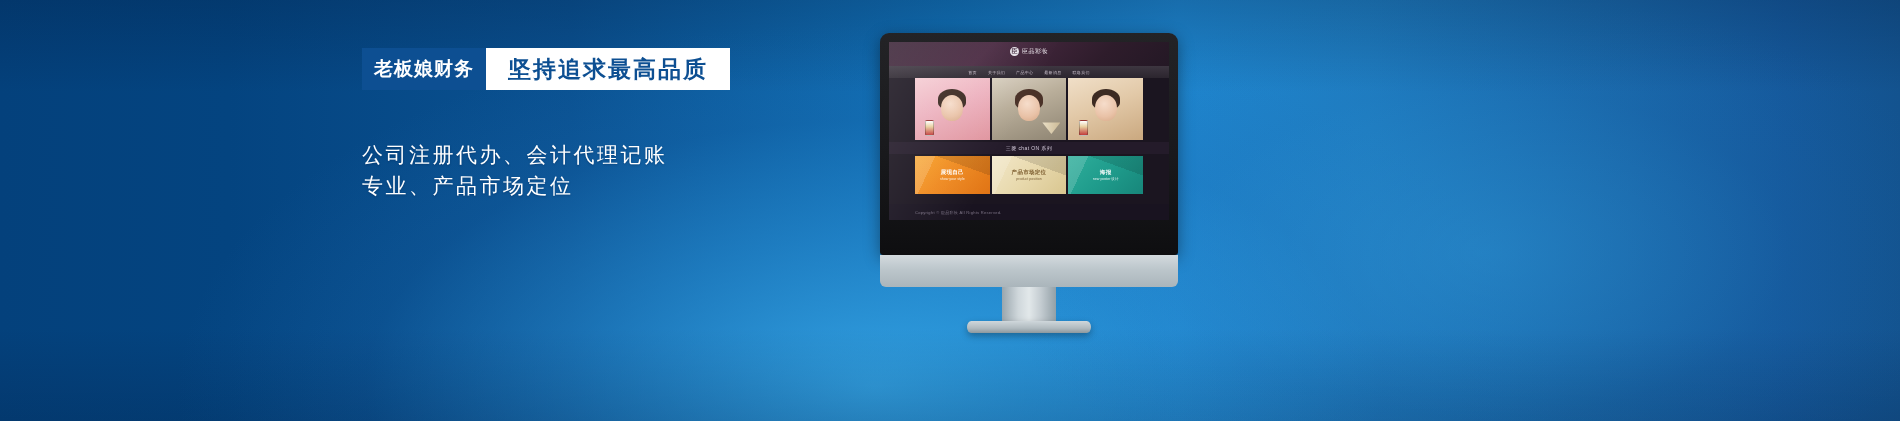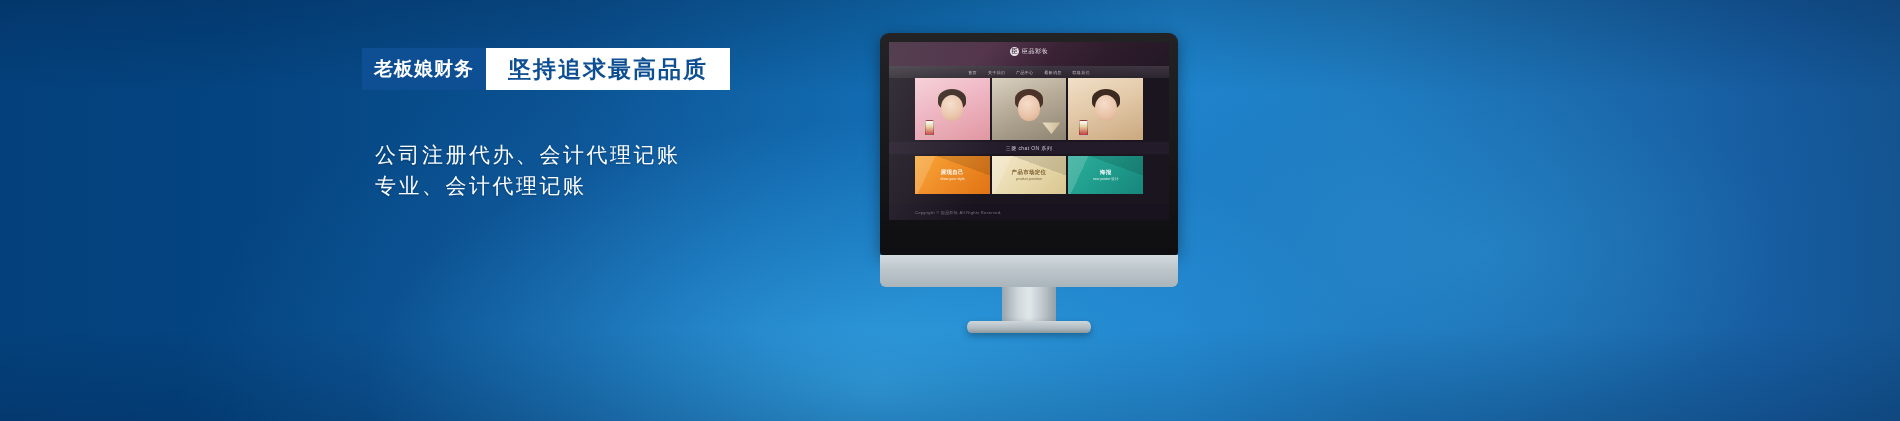--- a/index.html
+++ b/index.html
@@ -62,21 +62,21 @@
   .badge-main {
     background:#ffffff;
     color:#0d4f92;
     font-size:23px;
     font-weight:bold;
     letter-spacing:2px;
     display:flex; align-items:center;
     padding:0 22px;
   }
 
-  .lines { position:absolute; top:140px; left:13px; }
+  .lines { position:absolute; top:140px; left:0; }
   .line {
     color:#ffffff;
     font-size:21px;
     letter-spacing:2.5px;
     line-height:30px;
     margin-bottom:1px;
     text-shadow:0 1px 2px rgba(0,30,70,0.35);
     white-space:nowrap;
   }
 
@@ -238,21 +238,21 @@
 
   <div class="copy">
 
     <div class="badge">
       <div class="badge-tag">老板娘财务</div>
       <div class="badge-main">坚持追求最高品质</div>
     </div>
 
     <div class="lines">
       <div class="line">公司注册代办、会计代理记账</div>
-      <div class="line">专业、会计代理记账</div>
+      <div class="line">专业、产品市场定位</div>
     </div>
 
   </div>
 
   <div class="imac">
 
     <div class="imac-body">
       <div class="imac-screen">
 
         <div class="site">

